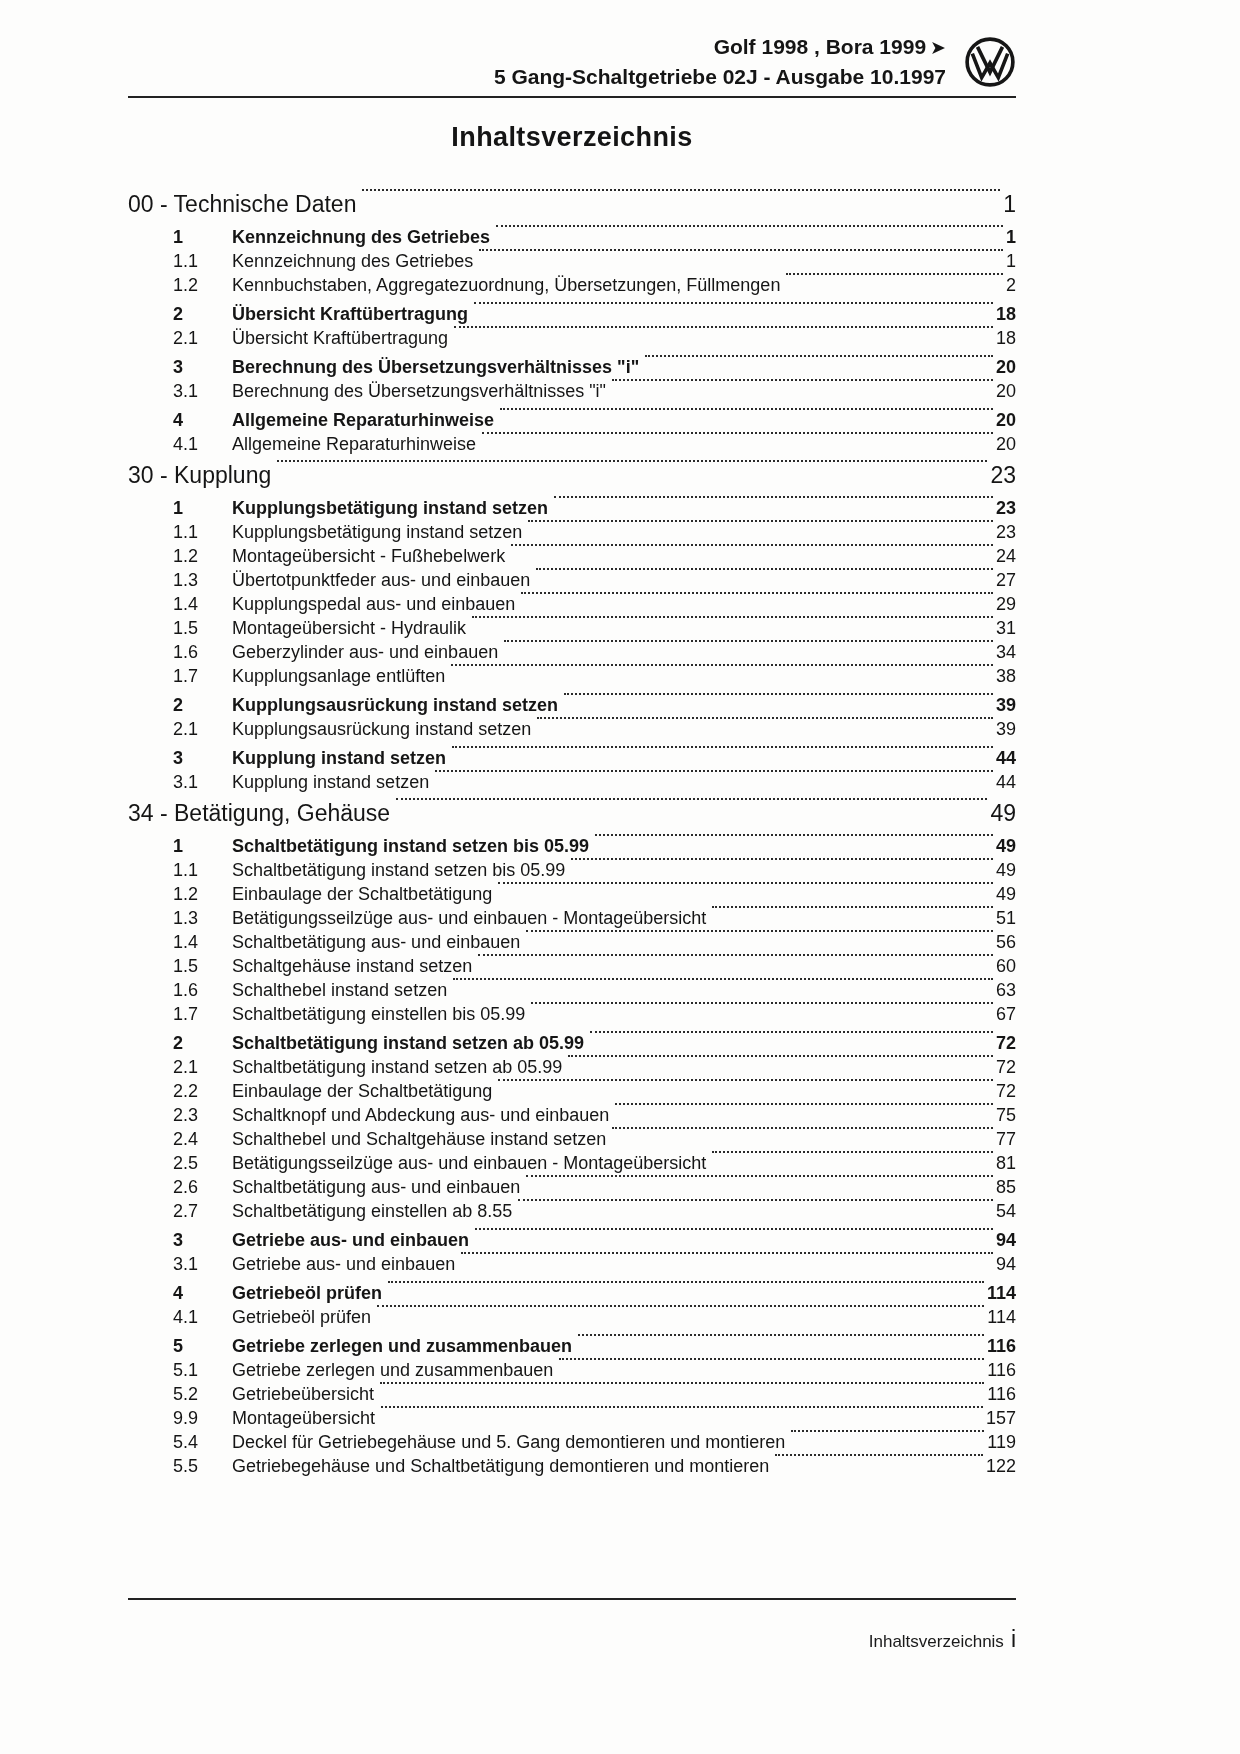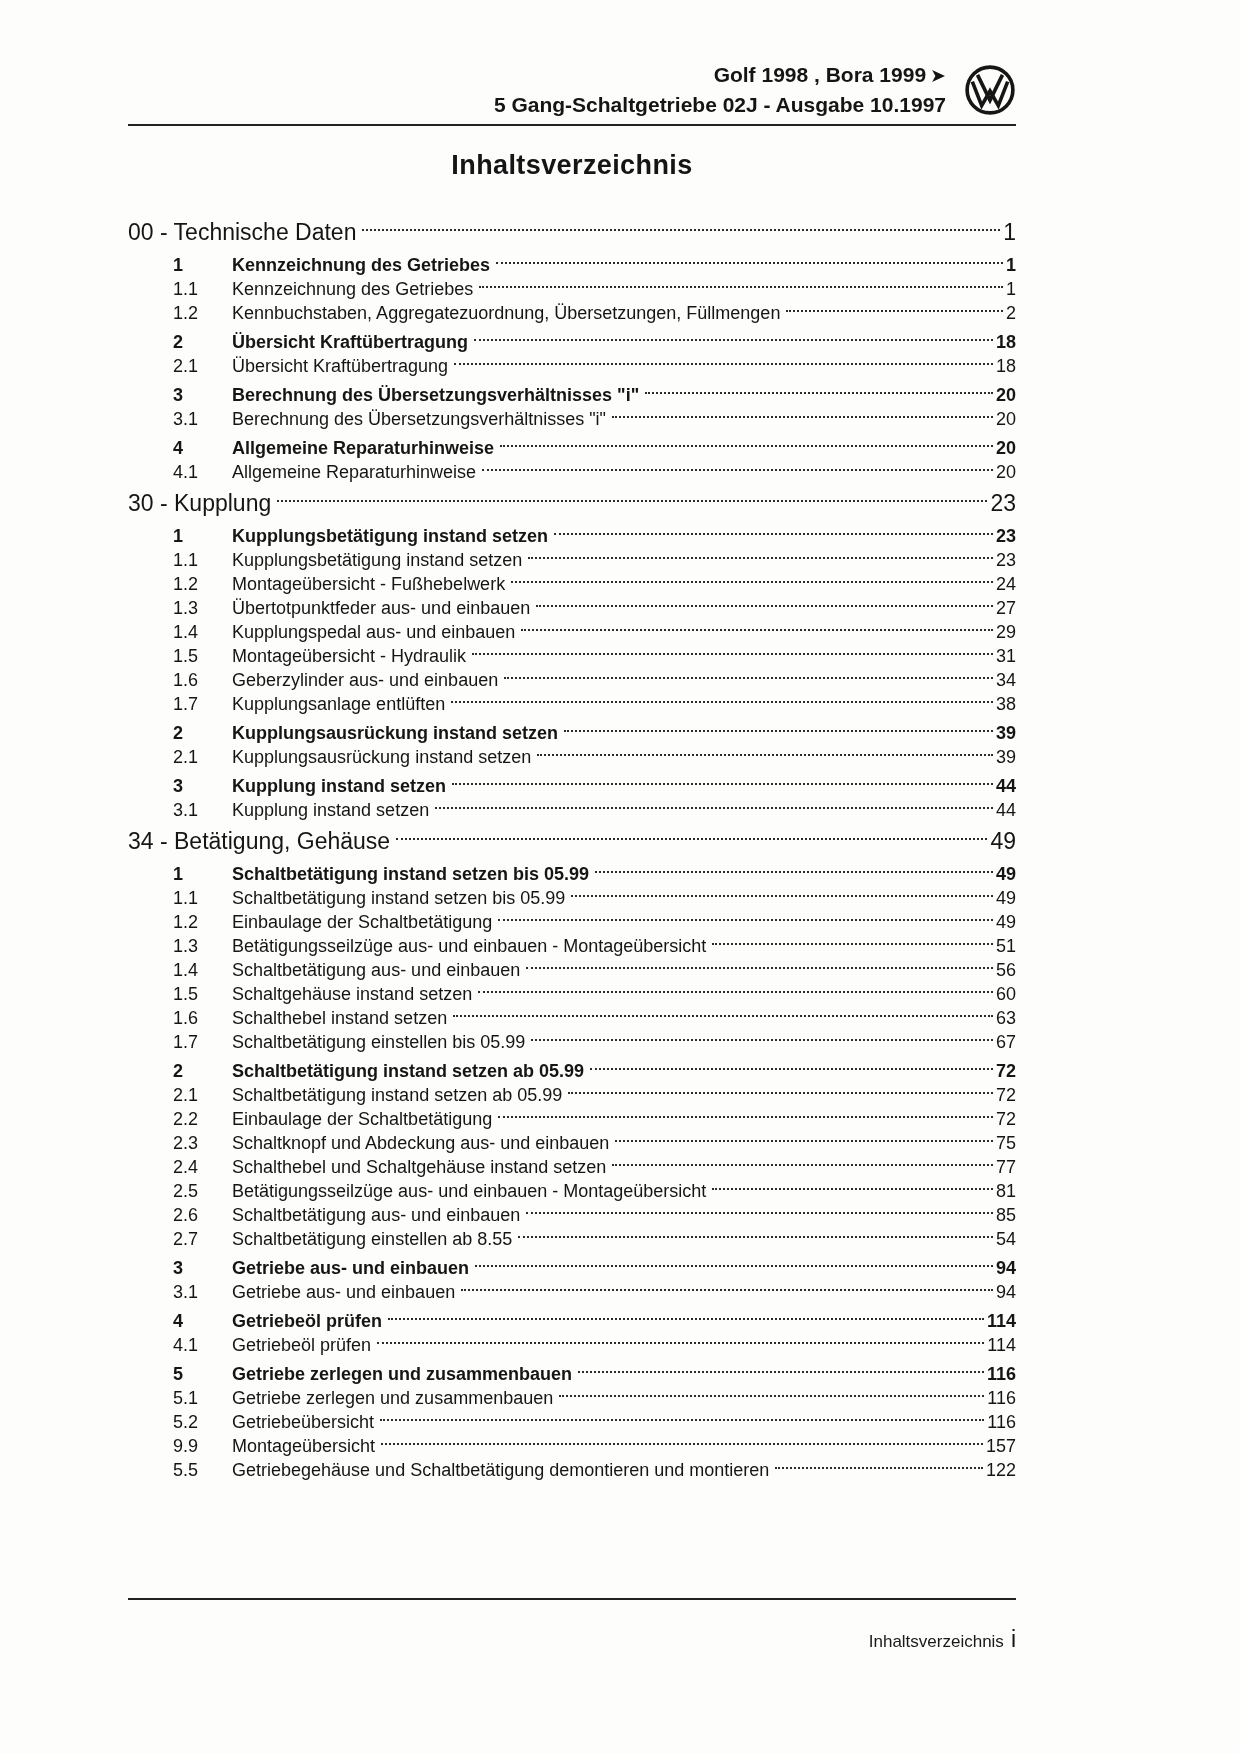--- a/index.html
+++ b/index.html
@@ -16,21 +16,21 @@
     position: absolute;
     left: 128px;
     top: 0;
     width: 888px;
   }
   .header {
     display: flex;
     justify-content: flex-end;
     align-items: center;
     gap: 18px;
-    padding-top: 60px;
+    padding-top: 32px;
   }
   .header-text {
     text-align: right;
     font-weight: bold;
     font-size: 21px;
     line-height: 29px;
     white-space: nowrap;
   }
   .arrow { font-size: 19px; margin-left: 4px; }
   .vw-logo { width: 52px; height: 52px; flex: 0 0 auto; }
@@ -41,21 +41,21 @@
   .page-title {
     text-align: center;
     font-size: 27px;
     font-weight: bold;
     margin: 24px 0 0 0;
     letter-spacing: 0.4px;
   }
   .toc { margin-top: 36px; }
   .chapter { margin-top: 4px; }
   .chapter:first-child { margin-top: 0; }
-  .row { display: flex; align-items: center; }
+  .row { display: flex; align-items: flex-start; }
   .chapter-row {
     font-size: 23px;
     line-height: 31px;
     margin-bottom: 4px;
   }
   .entry-row {
     font-size: 18px;
     line-height: 24px;
     padding-left: 45px;
   }
@@ -439,20 +439,26 @@
     <span class="page-num">116</span>
   </div>
 
   <div class="row entry-row">
     <span class="num">9.9</span>
     <span class="entry-title">Montageübersicht</span>
     <span class="leader"></span>
     <span class="page-num">157</span>
   </div>
 
+  <div class="row entry-row">
+    <span class="num">5.4</span>
+    <span class="entry-title">Deckel für Getriebegehäuse und 5. Gang demontieren und montieren</span>
+    <span class="leader"></span>
+    <span class="page-num">119</span>
+  </div>
 
   <div class="row entry-row">
     <span class="num">5.5</span>
     <span class="entry-title">Getriebegehäuse und Schaltbetätigung demontieren und montieren</span>
     <span class="leader"></span>
     <span class="page-num">122</span>
   </div>
 </div>
   </section>
 </div>

